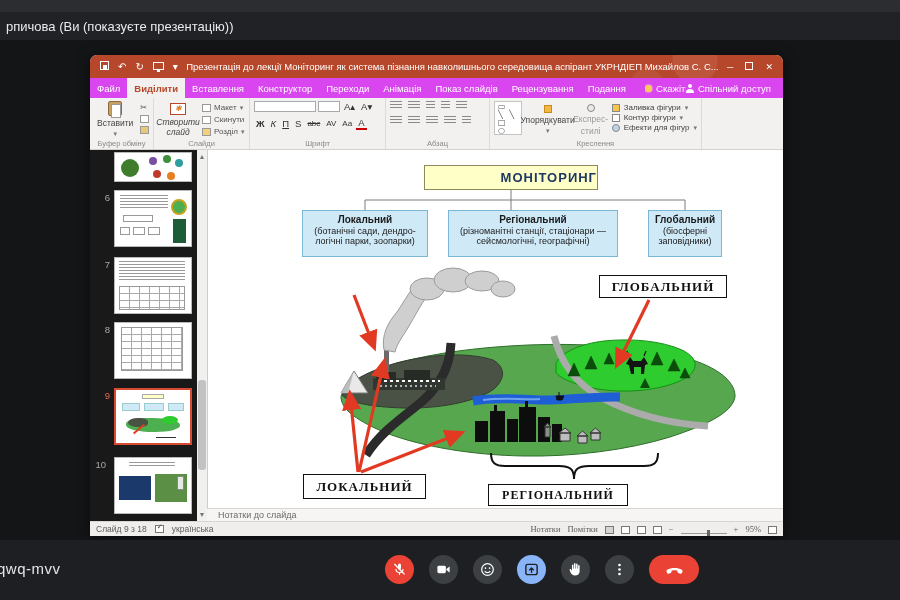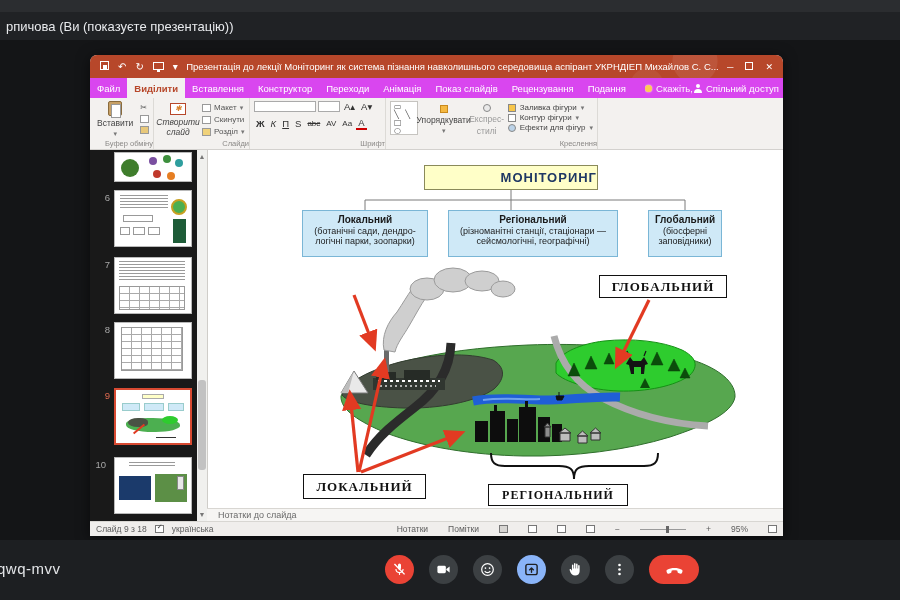--- a/index.html
+++ b/index.html
@@ -37,29 +37,29 @@
   .wtitle { flex:1; text-align:center; font-size:9.5px; white-space:nowrap; overflow:hidden; text-overflow:ellipsis; padding:0 6px; }
   .winbtns { display:flex; gap:12px; padding-right:10px; font-size:9px; align-items:center; }
   .winbtns span { cursor:pointer; }
   .ico-restore { width:8px; height:8px; border:1px solid #fff; display:inline-block; }
 
   .tabbar { position:absolute; left:0; top:23px; width:693px; height:20px; background:#d946ef; display:flex; align-items:stretch; color:#fff; font-size:9.5px; white-space:nowrap; }
   .tab { padding:0 7px; display:flex; align-items:center; cursor:pointer; }
   .tab.active { background:#f3f1ef; color:#b7472a; font-weight:bold; }
   .tellme { display:flex; align-items:center; gap:4px; margin-left:12px; opacity:.95; cursor:pointer; overflow:hidden; }
   .bulb { width:7px; height:7px; border-radius:50%; background:#ffd34d; box-shadow:0 0 2px #fff; flex:none; }
-  .share { margin-left:auto; display:flex; align-items:center; gap:4px; padding-right:4px; cursor:pointer; }
+  .share { margin-left:auto; display:flex; align-items:center; gap:4px; padding-right:12px; cursor:pointer; }
   .ico-person { width:8px; height:8px; position:relative; flex:none; }
   .ico-person::before { content:""; position:absolute; left:2.5px; top:0; width:4px; height:4px; border-radius:50%; background:#fff; }
   .ico-person::after { content:""; position:absolute; left:0; top:4.5px; width:8px; height:4px; border-radius:4px 4px 0 0; background:#fff; }
 
   
   .ribbon { position:absolute; left:0; top:43px; width:693px; height:52px; background:#f3f1ef; border-bottom:1px solid #d3d1ce; display:flex; }
   .rgroup { position:relative; height:100%; border-right:1px solid #dcdad6; padding:3px 4px 11px 4px; display:flex; gap:4px; }
-  .glabel { position:absolute; bottom:1px; left:0; right:0; text-align:right; font-size:7.5px; color:#8a8886; }
+  .glabel { position:absolute; bottom:1px; left:0; right:0; text-align:center; font-size:7.5px; color:#8a8886; }
   .bigbtn { display:flex; flex-direction:column; align-items:center; justify-content:center; gap:2px; font-size:8.5px; color:#444; cursor:pointer; padding:0 3px; text-align:center; }
   .ico-clip { width:14px; height:18px; background:#c7a065; border:1px solid #8a6b3c; border-radius:2px; position:relative; }
   .ico-clip::before { content:""; position:absolute; left:2px; top:2px; width:8px; height:12px; background:#fff; border:1px solid #999; }
   .ico-slide { width:16px; height:12px; background:#fff; border:1px solid #b7472a; position:relative; }
   .ico-slide::after { content:"✱"; position:absolute; left:4px; top:0px; color:#d9822b; font-size:8px; }
   .minicol { display:flex; flex-direction:column; justify-content:flex-start; gap:3px; padding-top:2px; font-size:8px; color:#555; }
   .minirow { display:flex; align-items:center; gap:3px; cursor:pointer; white-space:nowrap; }
   .msq { width:9px; height:8px; border:1px solid #999; background:#fff; flex:none; }
   .fontrow { display:flex; gap:2px; align-items:center; }
   .fbox { height:11px; background:#fff; border:1px solid #aaa; }
@@ -85,21 +85,21 @@
   .tl { position:absolute; background:repeating-linear-gradient(#9a9a9a 0 1px, transparent 1px 3px); }
   .grid { position:absolute; border:1px solid #999;
     background:repeating-linear-gradient(90deg, transparent 0 9px, #aaa 9px 10px), repeating-linear-gradient(transparent 0 6px, #aaa 6px 7px); }
 
   .editor { position:relative; width:576px; height:371px; background:#e8e6e3; }
   .slide { position:absolute; left:0; top:0; width:576px; height:358px; background:#fff; border-left:1px solid #cfcdc9; }
   .notesbar { position:absolute; left:0; top:358px; width:576px; height:13px; background:#f6f5f3; border-top:1px solid #d8d6d2; color:#6a6a6a; font-size:9px; line-height:13px; padding-left:11px; cursor:text; }
 
   
   .statusbar { position:absolute; left:0; top:466px; width:693px; height:15px; background:#f0eeec; border-top:1px solid #d8d6d2; display:flex; align-items:center; font-size:8.5px; color:#5c5c5c; padding:0 6px; gap:8px; }
-  .sb-right { margin-left:auto; display:flex; align-items:center; gap:20px; }
+  .sb-right { margin-left:auto; display:flex; align-items:flex-end; gap:7px;font-family:Liberation Serif, serif; }
   .vicon { width:9px; height:8px; border:1px solid #777; background:#fff; cursor:pointer; }
   .vicon.fill { background:#d7d5d2; }
   .zoomtrack { width:46px; height:1px; background:#9a9a9a; position:relative; cursor:pointer; }
   .zoomknob { position:absolute; left:26px; top:-3px; width:3px; height:7px; background:#666; }
   .spell { width:9px; height:8px; border:1px solid #777; background:#fff; position:relative; flex:none; cursor:pointer; }
   .spell::after { content:"✓"; position:absolute; left:1px; top:-3px; font-size:7px; color:#444; }
 
   
   .dbox { position:absolute; border:1px solid #8a8a5a; background:#ffffc8; text-align:right; cursor:pointer; }
   .root-box { left:216px; top:15px; width:174px; height:25px; font-weight:bold; font-size:13px; color:#1f3864; letter-spacing:1px; line-height:24px; }
@@ -208,20 +208,37 @@
             <span class="btnletter" style="text-decoration:underline;">П</span>
             <span class="btnletter">S</span>
             <span class="btnletter" style="text-decoration:line-through; font-size:8px;">abc</span>
             <span class="btnletter" style="font-size:8px;">AV</span>
             <span class="btnletter" style="font-size:8px;">Aa</span>
             <span class="btnletter" style="border-bottom:2px solid #c00;">А</span>
           </div>
           <div class="glabel">Шрифт</div>
         </div>
 
+        <div class="rgroup" style="width:104px; flex-direction:column; gap:6px;">
+          <div class="fontrow" style="gap:6px;">
+            <span class="lines-ico"></span>
+            <span class="lines-ico"></span>
+            <span class="lines-ico" style="width:9px;"></span>
+            <span class="lines-ico" style="width:9px;"></span>
+            <span class="lines-ico" style="width:11px;"></span>
+          </div>
+          <div class="fontrow" style="gap:6px;">
+            <span class="lines-ico"></span>
+            <span class="lines-ico"></span>
+            <span class="lines-ico"></span>
+            <span class="lines-ico"></span>
+            <span class="lines-ico" style="width:9px;"></span>
+          </div>
+          <div class="glabel">Абзац</div>
+        </div>
 
         <div class="rgroup" style="width:212px;">
           <div class="shapebox">
             <span>▭ ╲ ╲ □ ○ ▭</span>
 
           </div>
           <div class="bigbtn" style="width:44px;">
             <span class="csq" style="background:#f5b942; border-color:#c98a1e;"></span>
             <span>Упорядкувати</span>
             <span class="dd">▾</span>

